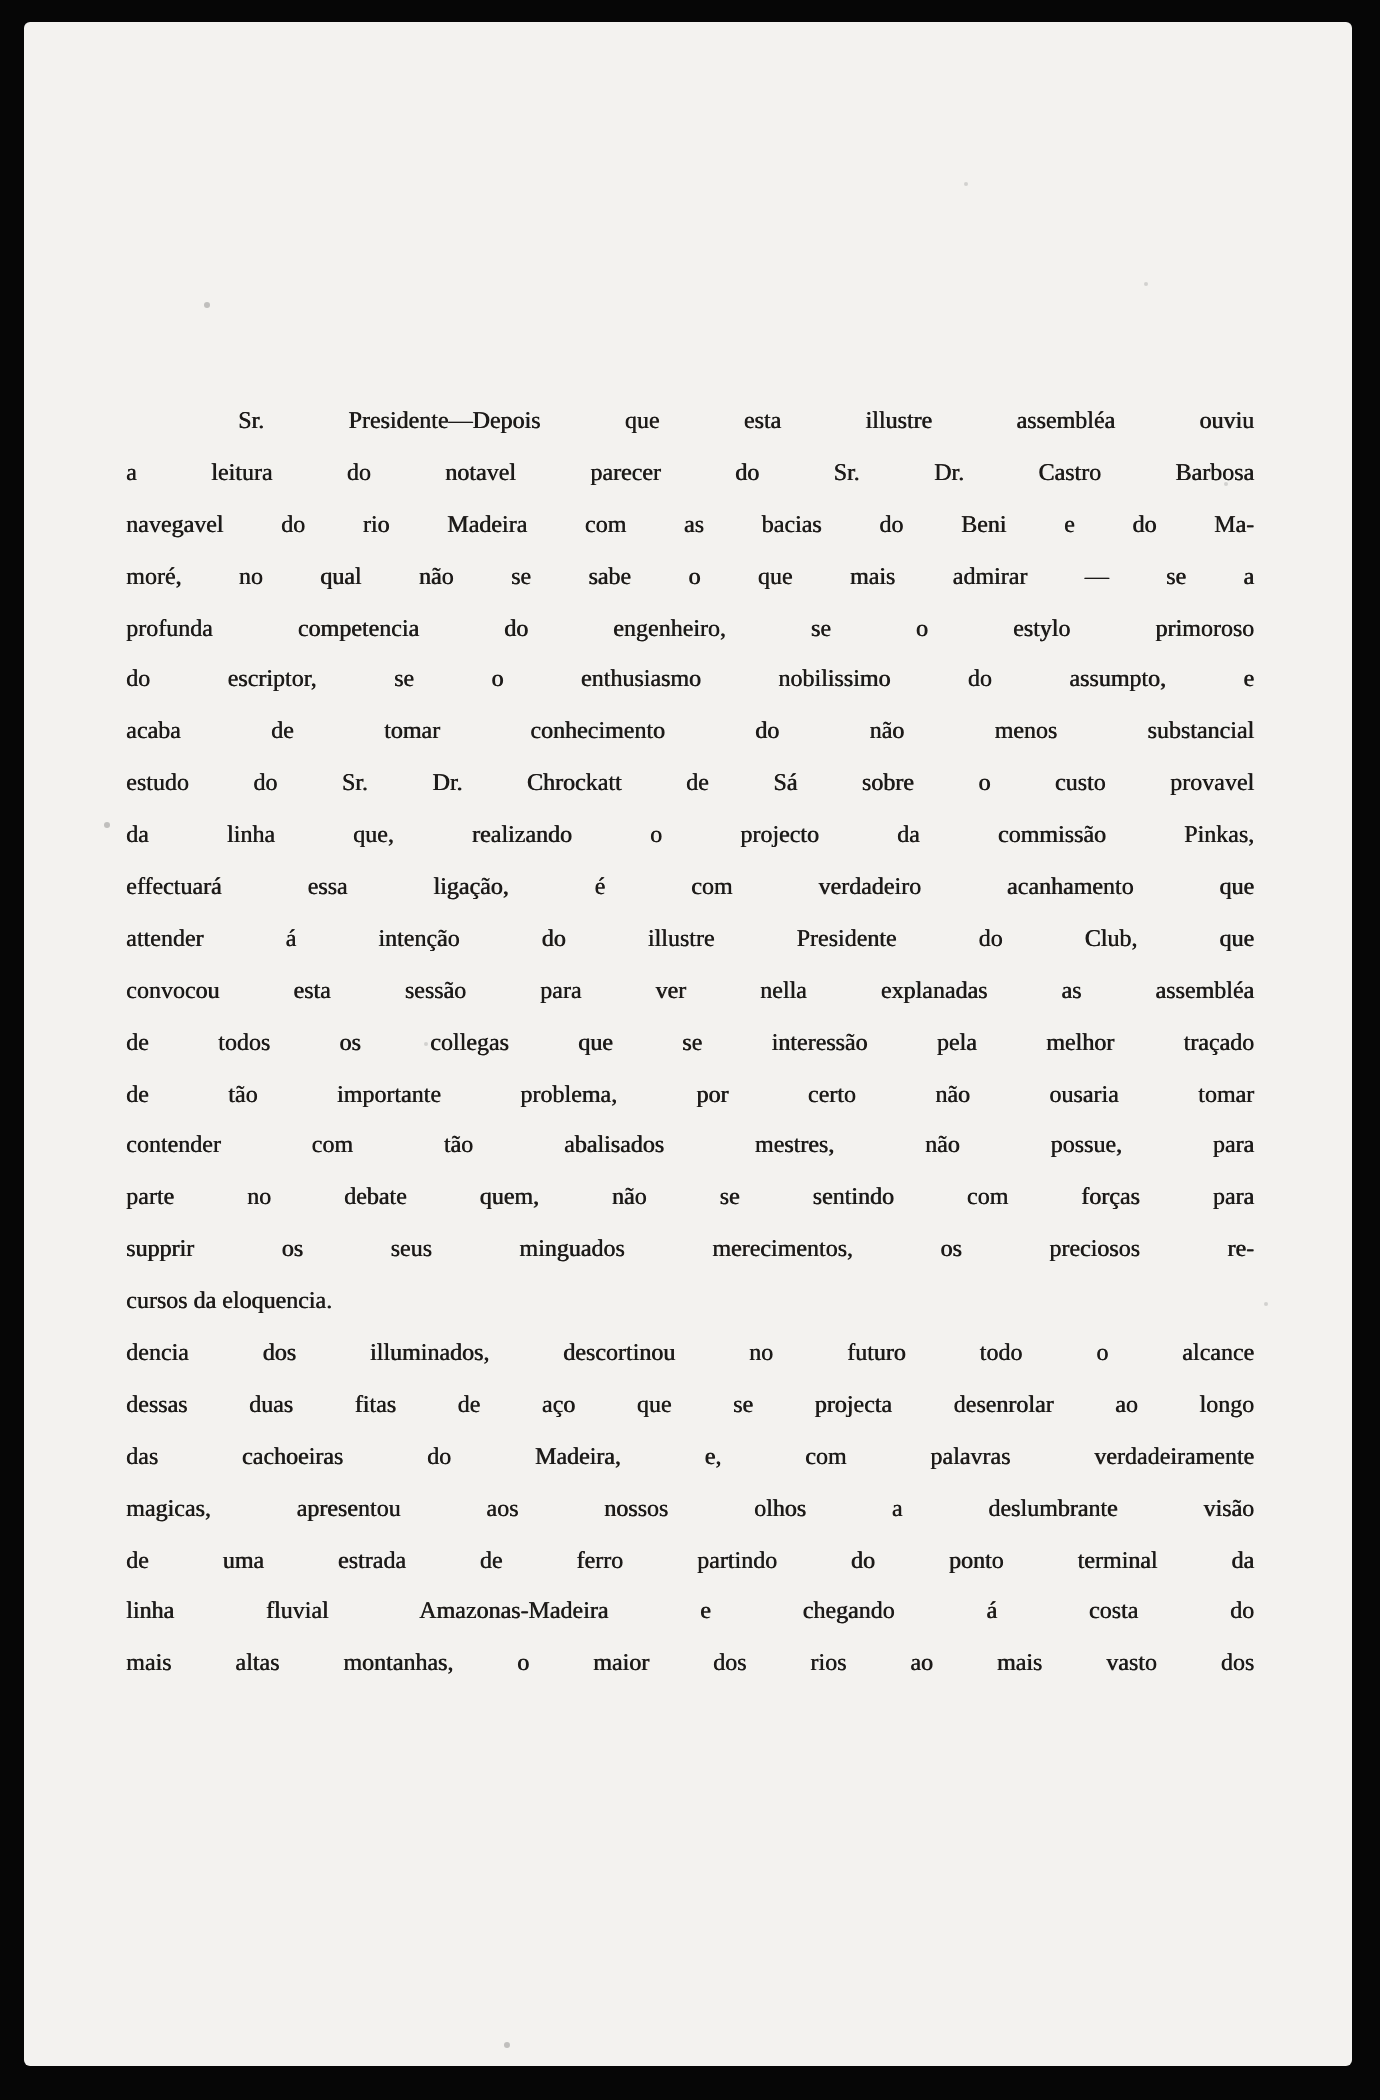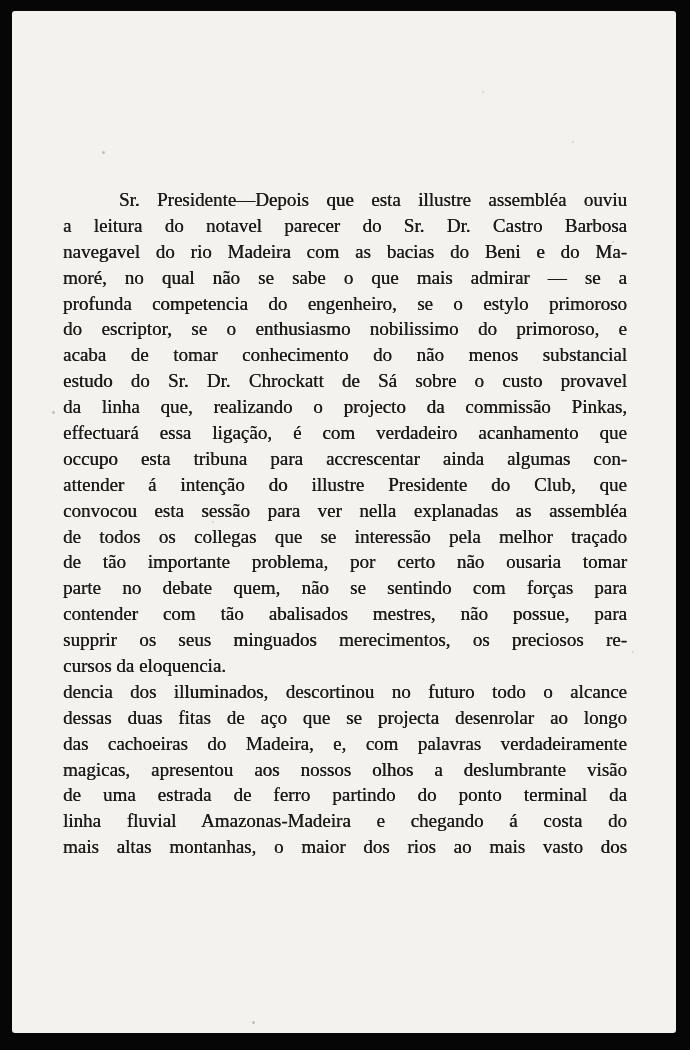--- a/index.html
+++ b/index.html
@@ -20,24 +20,24 @@
     left: 12px;
     top: 11px;
     width: 664px;
     height: 1022px;
     background: var(--paper, #f3f2ef);
     border-radius: 3px;
   }
   .text-block {
     position: absolute;
     left: 51px;
-    top: 176px;
+    top: 187px;
     width: 564px;
     color: var(--ink, #1d1b19);
-    font-size: 19px;
+    font-size: 12px;
   }
   .line {
     height: 25.9px;
     line-height: 25.9px;
     text-align: justify;
     text-align-last: justify;
     white-space: nowrap;
     text-shadow: 0.3px 0 0 currentColor;
   }
   .line.indent {
@@ -75,32 +75,31 @@
     <span class="speck small" style="left:560px; top:130px;"></span>
 
     <div class="text-block">
 
       <div>
         <div class="line indent">Sr. Presidente—Depois que esta illustre assembléa ouviu</div>
         <div class="line">a leitura do notavel parecer do Sr. Dr. Castro Barbosa</div>
         <div class="line">navegavel do rio Madeira com as bacias do Beni e do Ma-</div>
         <div class="line">moré, no qual não se sabe o que mais admirar — se a</div>
         <div class="line">profunda competencia do engenheiro, se o estylo primoroso</div>
-        <div class="line">do escriptor, se o enthusiasmo nobilissimo do primoroso, e</div>
+        <div class="line">do escriptor, se o enthusiasmo nobilissimo do assumpto, e</div>
         <div class="line">acaba de tomar conhecimento do não menos substancial</div>
         <div class="line">estudo do Sr. Dr. Chrockatt de Sá sobre o custo provavel</div>
         <div class="line">da linha que, realizando o projecto da commissão Pinkas,</div>
         <div class="line">effectuará essa ligação, é com verdadeiro acanhamento que</div>
-        <div class="line">occupo esta tribuna para accrescentar ainda algumas con-</div>
         <div class="line">attender á intenção do illustre Presidente do Club, que</div>
         <div class="line">convocou esta sessão para ver nella explanadas as assembléa</div>
         <div class="line">de todos os collegas que se interessão pela melhor traçado</div>
         <div class="line">de tão importante problema, por certo não ousaria tomar</div>
+        <div class="line">contender com tão abalisados mestres, não possue, para</div>
         <div class="line">parte no debate quem, não se sentindo com forças para</div>
-        <div class="line">contender com tão abalisados mestres, não possue, para</div>
         <div class="line">supprir os seus minguados merecimentos, os preciosos re-</div>
         <div class="line para-end">cursos da eloquencia.</div>
       </div>
 
       <div>
         <div class="line">dencia dos illuminados, descortinou no futuro todo o alcance</div>
         <div class="line">dessas duas fitas de aço que se projecta desenrolar ao longo</div>
         <div class="line">das cachoeiras do Madeira, e, com palavras verdadeiramente</div>
         <div class="line">magicas, apresentou aos nossos olhos a deslumbrante visão</div>
         <div class="line">de uma estrada de ferro partindo do ponto terminal da</div>

